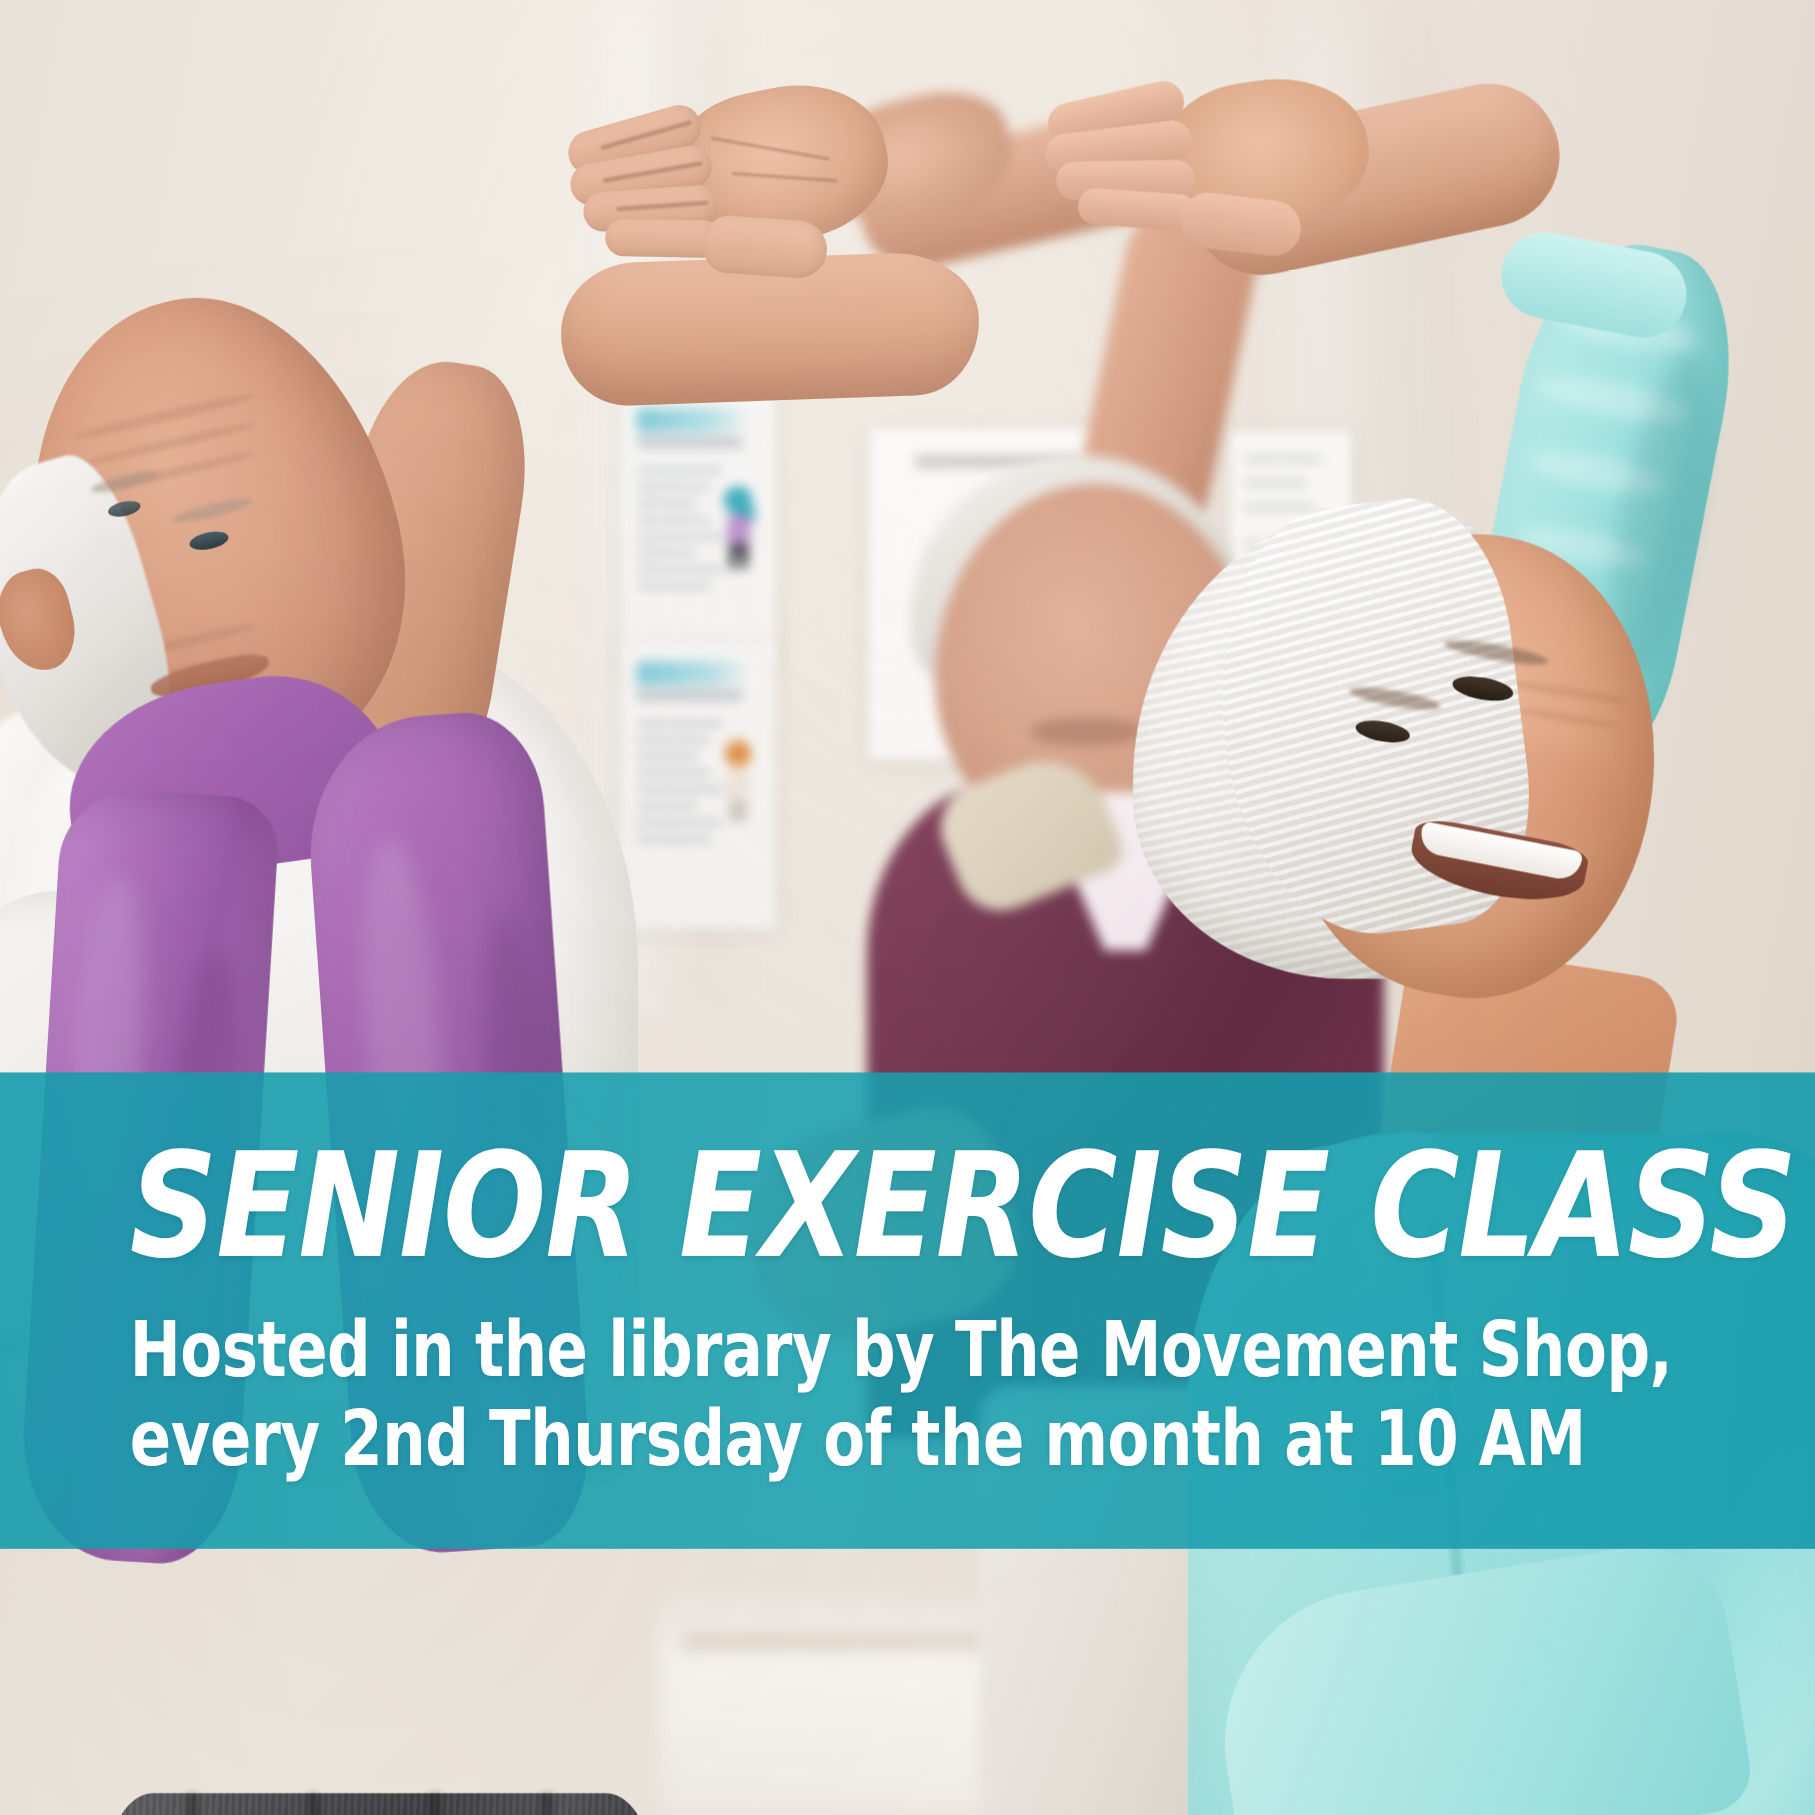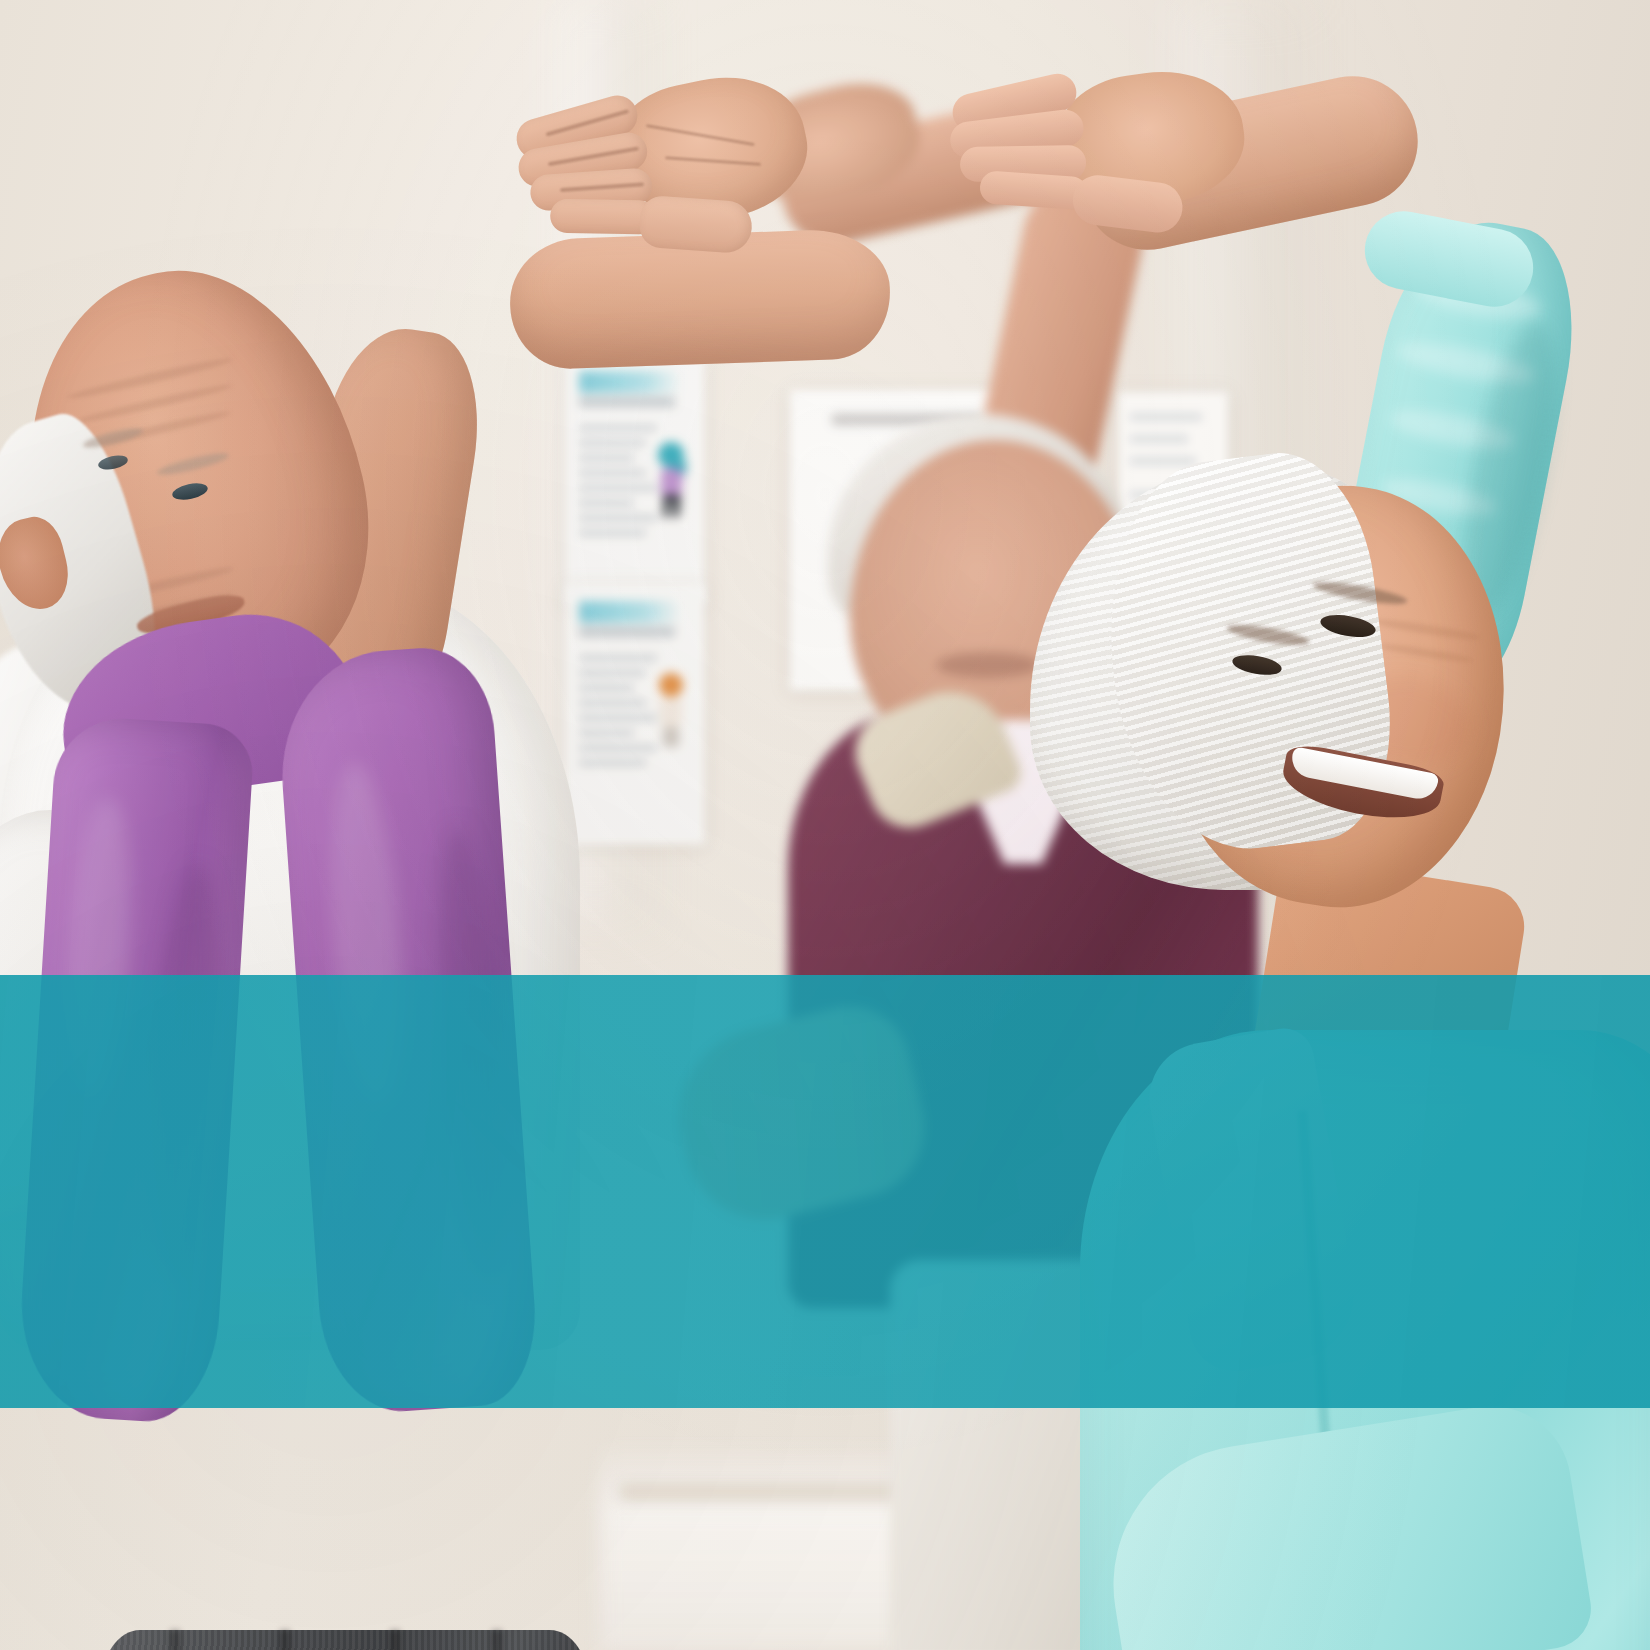--- a/index.html
+++ b/index.html
@@ -602,14 +602,19 @@
       </div>
     </div>
 
     <div class="grain"></div>
   </div>
 
   <div class="band">
     <div class="band-tint"></div>
   </div>
 
+  <div class="band-text">
+    <h1 class="headline">SENIOR EXERCISE CLASS</h1>
+    <div class="subline">Hosted in the library by The Movement Shop,</div>
+    <div class="subline">every 2nd Thursday of the month at 10 AM</div>
+  </div>
 
 </div>
 
 </body></html>

